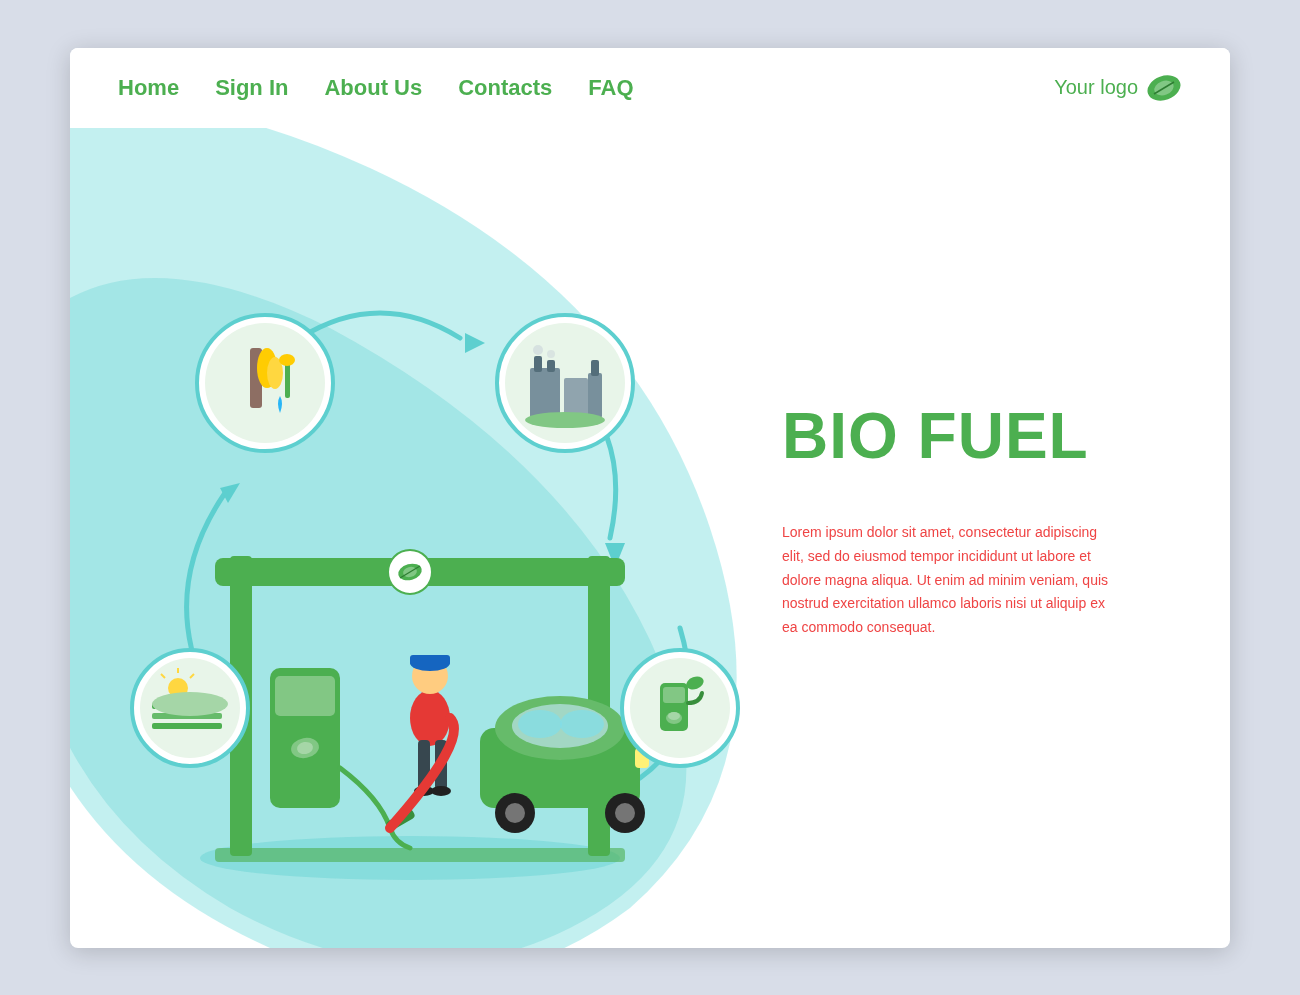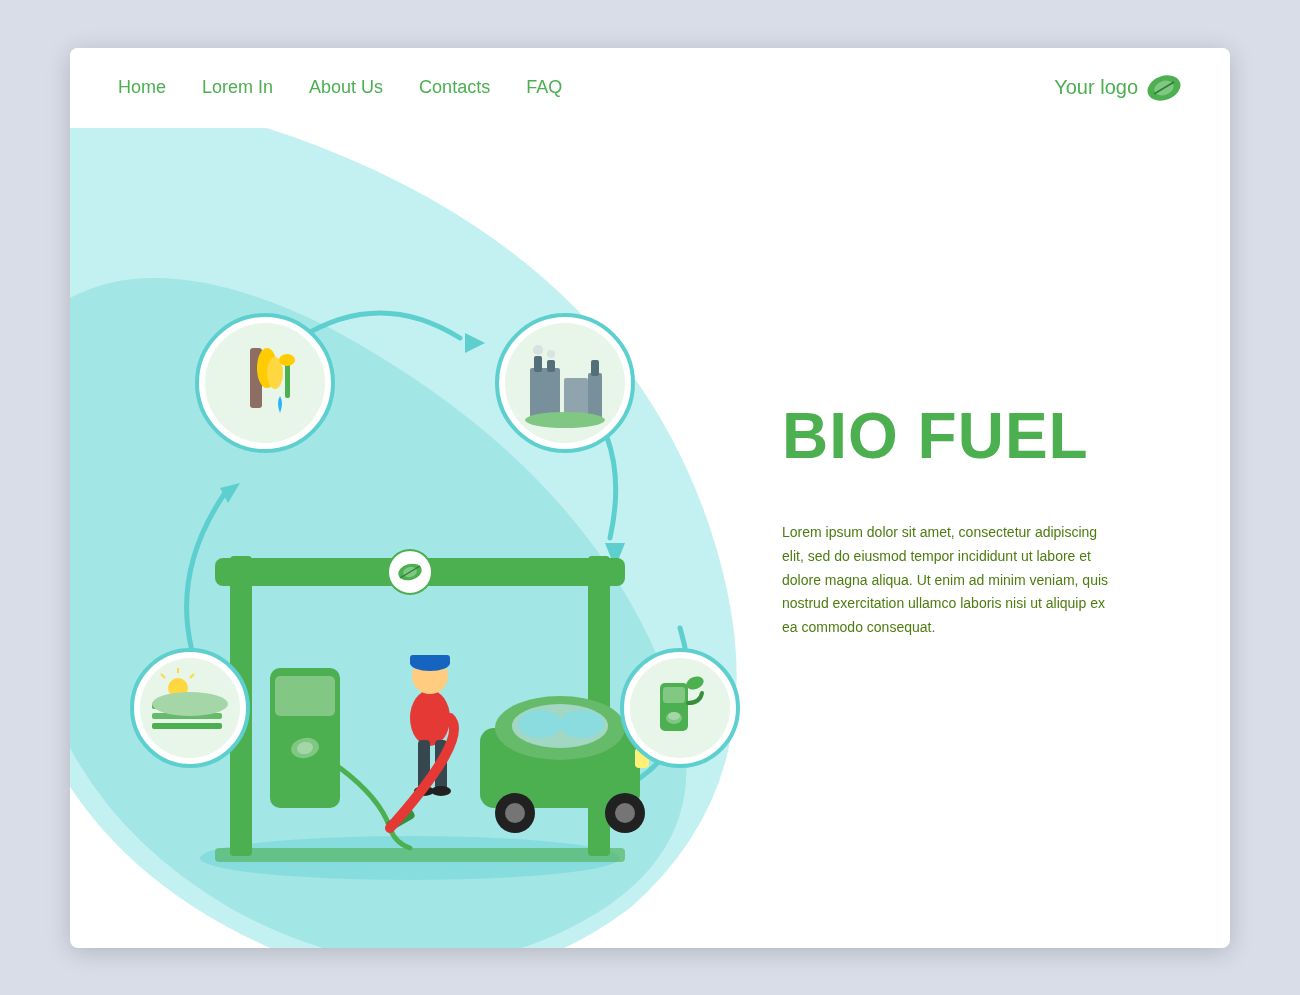--- a/index.html
+++ b/index.html
@@ -34,22 +34,22 @@
       position: relative;
       background: #fff;
     }
     .nav-links {
       display: flex;
       gap: 36px;
       flex: 1;
     }
     .nav-link {
       color: #4caf50;
-      font-size: 18px;
-      font-weight: 400;
+      font-size: 22px;
+      font-weight: 700;
       text-decoration: none;
       cursor: pointer;
     }
     .nav-logo {
       display: flex;
       align-items: center;
       gap: 8px;
       margin-left: auto;
     }
     .nav-logo-text {
@@ -87,21 +87,21 @@
     .biofuel-title {
       font-size: 64px;
       font-weight: 900;
       color: #4caf50;
       line-height: 1.05;
       margin-bottom: 24px;
       letter-spacing: 1px;
     }
     .biofuel-desc {
       font-size: 14px;
-      color: #4d7c0f;
+      color: #ef4444;
       line-height: 1.7;
       margin-bottom: 32px;
       max-width: 340px;
     }
     .read-more-btn {
       display: inline-block;
       border: 2px solid #4caf50;
       color: #4caf50;
       background: #fff;
       border-radius: 24px;
@@ -122,21 +122,21 @@
     }
   </style>
 </head>
 <body>
 
 <div class="page-container">
 
   <nav class="nav">
     <div class="nav-links">
       <a class="nav-link">Home</a>
-      <a class="nav-link">Lorem In</a>
+      <a class="nav-link">Sign In</a>
       <a class="nav-link">About Us</a>
       <a class="nav-link">Contacts</a>
       <a class="nav-link">FAQ</a>
     </div>
     <div class="nav-logo">
       <span class="nav-logo-text">Your logo</span>
       <svg class="leaf-icon-svg" viewBox="0 0 36 28" fill="none" xmlns="http://www.w3.org/2000/svg">
         <ellipse cx="18" cy="14" rx="17" ry="12" fill="#4caf50" transform="rotate(-20 18 14)"></ellipse>
         <ellipse cx="18" cy="14" rx="10" ry="7" fill="#81c784" transform="rotate(-20 18 14)"></ellipse>
         <line x1="8" y1="20" x2="28" y2="8" stroke="#2e7d32" stroke-width="1.5"></line>

